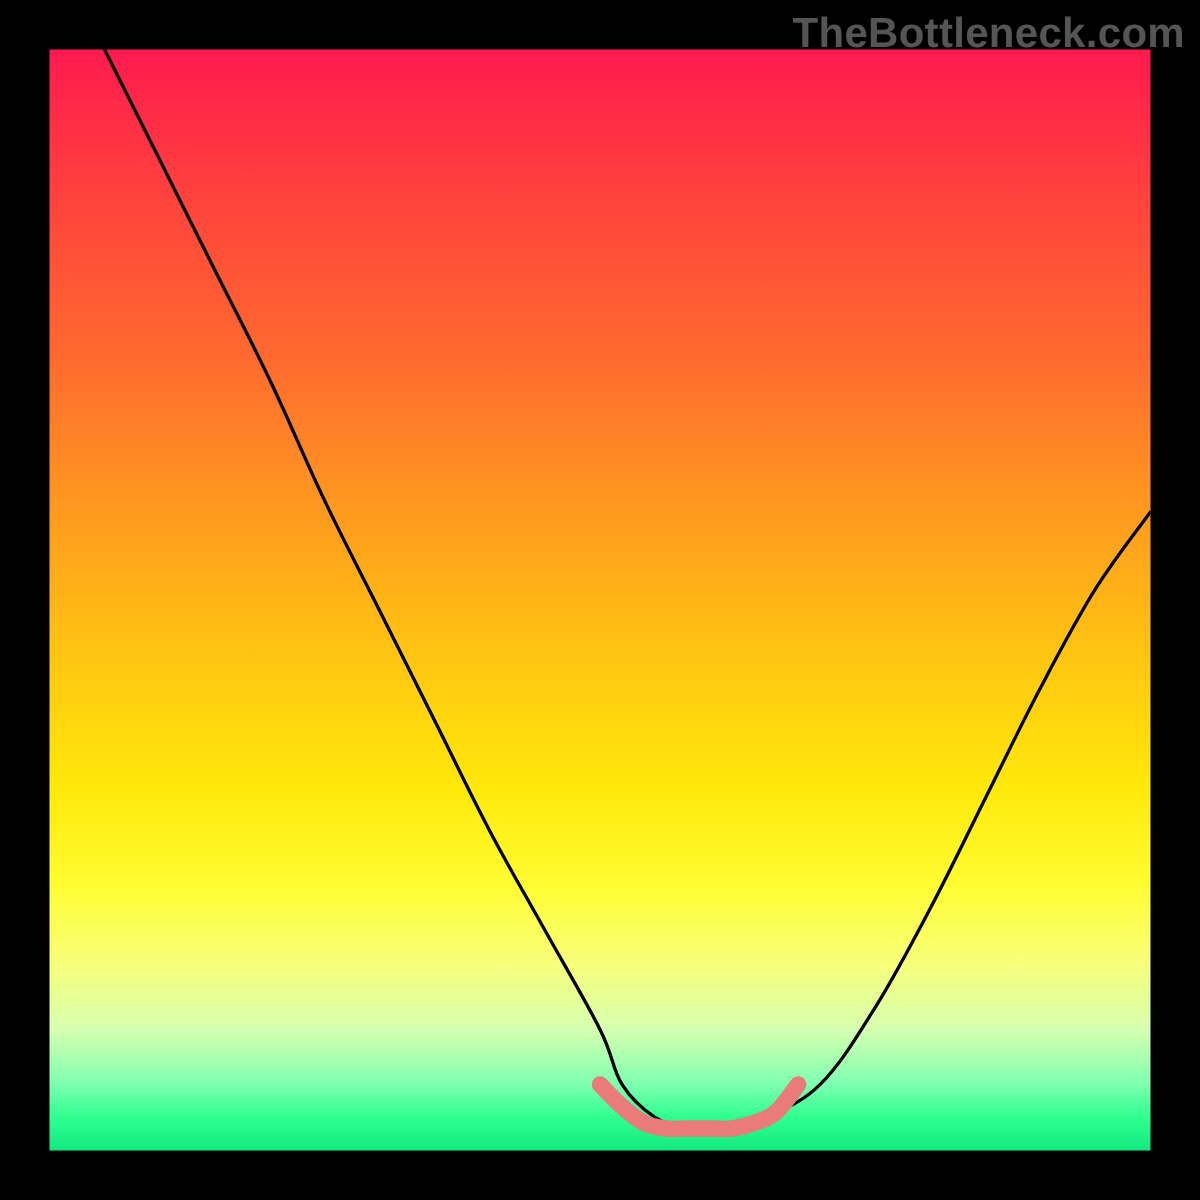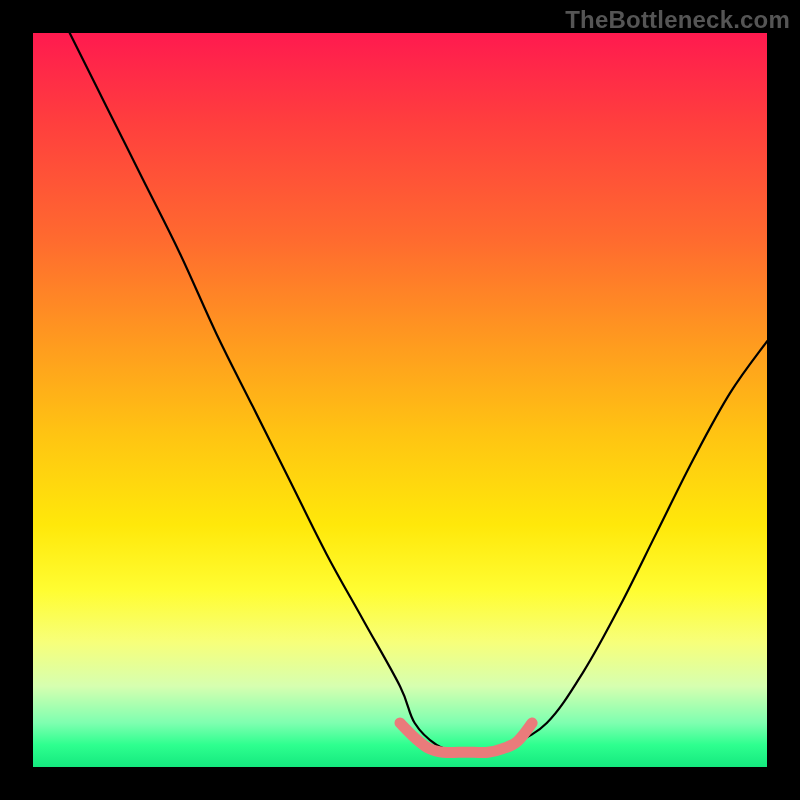--- a/index.html
+++ b/index.html
@@ -37,21 +37,21 @@
       #7effb0 94%,
       #2eff8f 97%,
       #14e97e 100%
     );
   }
   .watermark {
     position: absolute;
     top: 6px;
     right: 10px;
     color: #555;
-    font-size: 24px;
+    font-size: 28px;
     font-weight: 600;
     letter-spacing: 0.2px;
     pointer-events: none;
   }
   svg.curves {
     position: absolute;
     left: 0; top: 0;
     width: 734px;
     height: 734px;
   }

